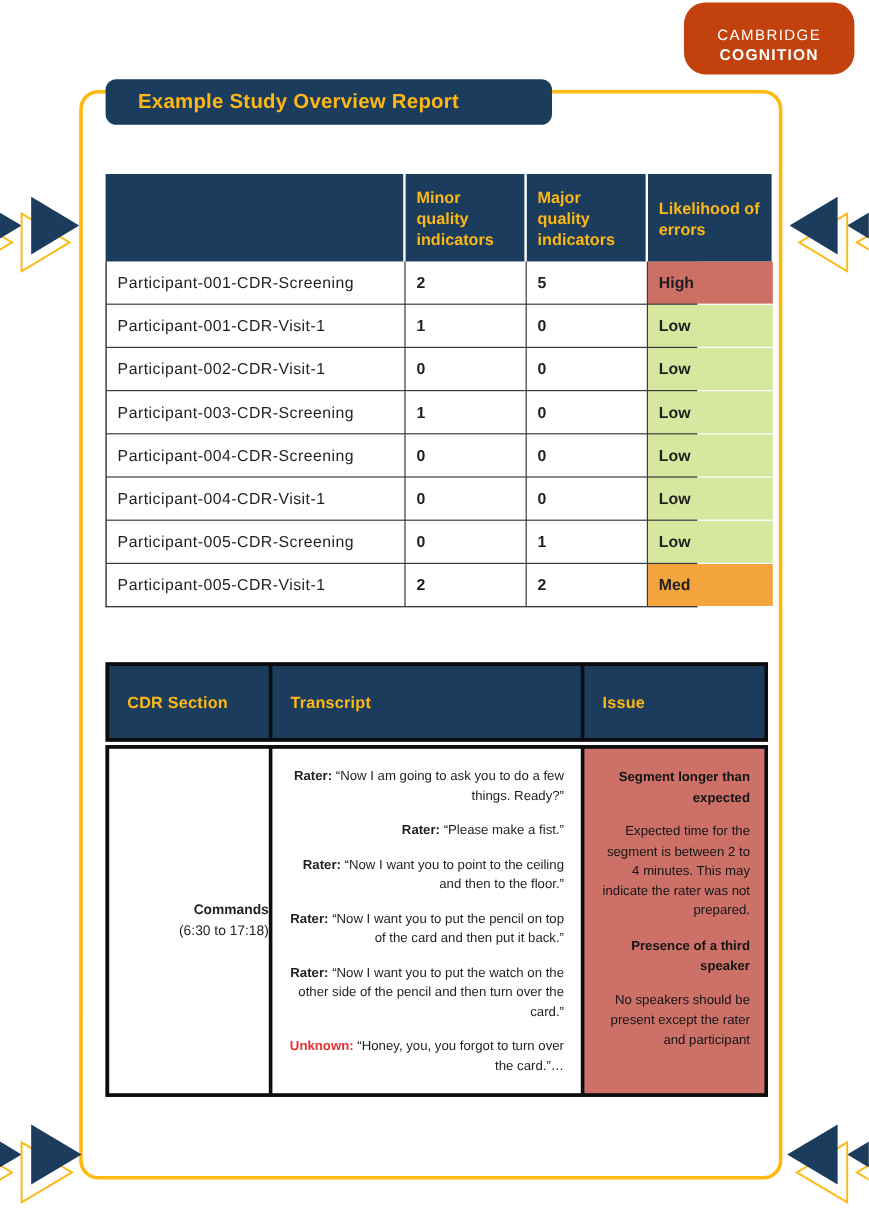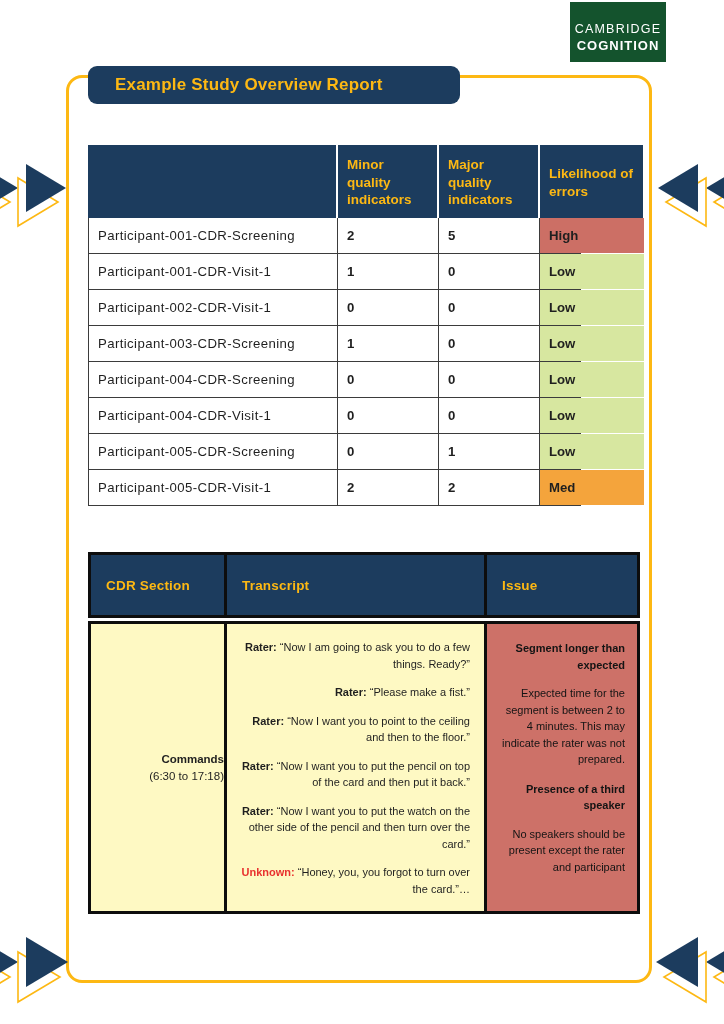--- a/index.html
+++ b/index.html
@@ -7,25 +7,25 @@
   body {
     width: 724px; height: 1024px;
     position: relative; overflow: hidden;
     font-family: "Liberation Sans", sans-serif;
     color: #1f1f1f;
   }
 
   
   .logo-box {
     position: absolute; left: 570px; top: 2px;
-    width: 96px; height: 60px;
-    background: #14532d;
+    width: 142px; height: 60px;
+    background: #c2410c;
     display: flex; flex-direction: column;
     align-items: center; justify-content: flex-end;
-    padding-bottom: 9px; color: #ffffff;
+    padding-bottom: 9px; color: #ffffff; border-radius: 18px;
   }
   .logo-l1 { font-size: 12.5px; letter-spacing: 1.2px; font-weight: 400; }
   .logo-l2 { font-size: 13px; letter-spacing: 1px; font-weight: 700; margin-top: 2px; }
 
   
   .frame {
     position: absolute; left: 66px; top: 75px;
     width: 586px; height: 908px;
     border: 3px solid #fdb813; border-radius: 16px;
   }
@@ -79,21 +79,21 @@
     font-weight: 700; font-size: 13.5px;
     height: 60px; display: flex; align-items: center;
     padding-left: 15px; letter-spacing: 0.2px;
   }
   .t2-body {
     margin-top: 3px;
     display: grid; grid-template-columns: 133px 257px 150px;
     gap: 3px; background: #0d0d0d; border: 3px solid #0d0d0d;
     min-height: 293px;
   }
-  .t2-body .bcell { background: #fef9c3; }
+  .t2-body .bcell { background: #ffffff; }
   .t2-section {
     display: flex; flex-direction: column; justify-content: center;
     padding-left: 13px; font-size: 11.5px; line-height: 1.45;
   }
   .t2-section .sec-name { font-weight: 700; }
   .t2-transcript { padding: 15px 14px 12px 14px; font-size: 11px; line-height: 1.5; }
   .t2-transcript p { margin-bottom: 12px; }
   .t2-transcript p:last-child { margin-bottom: 0; }
   .speaker { font-weight: 700; }
   .speaker.unknown { color: #e8312e; }

